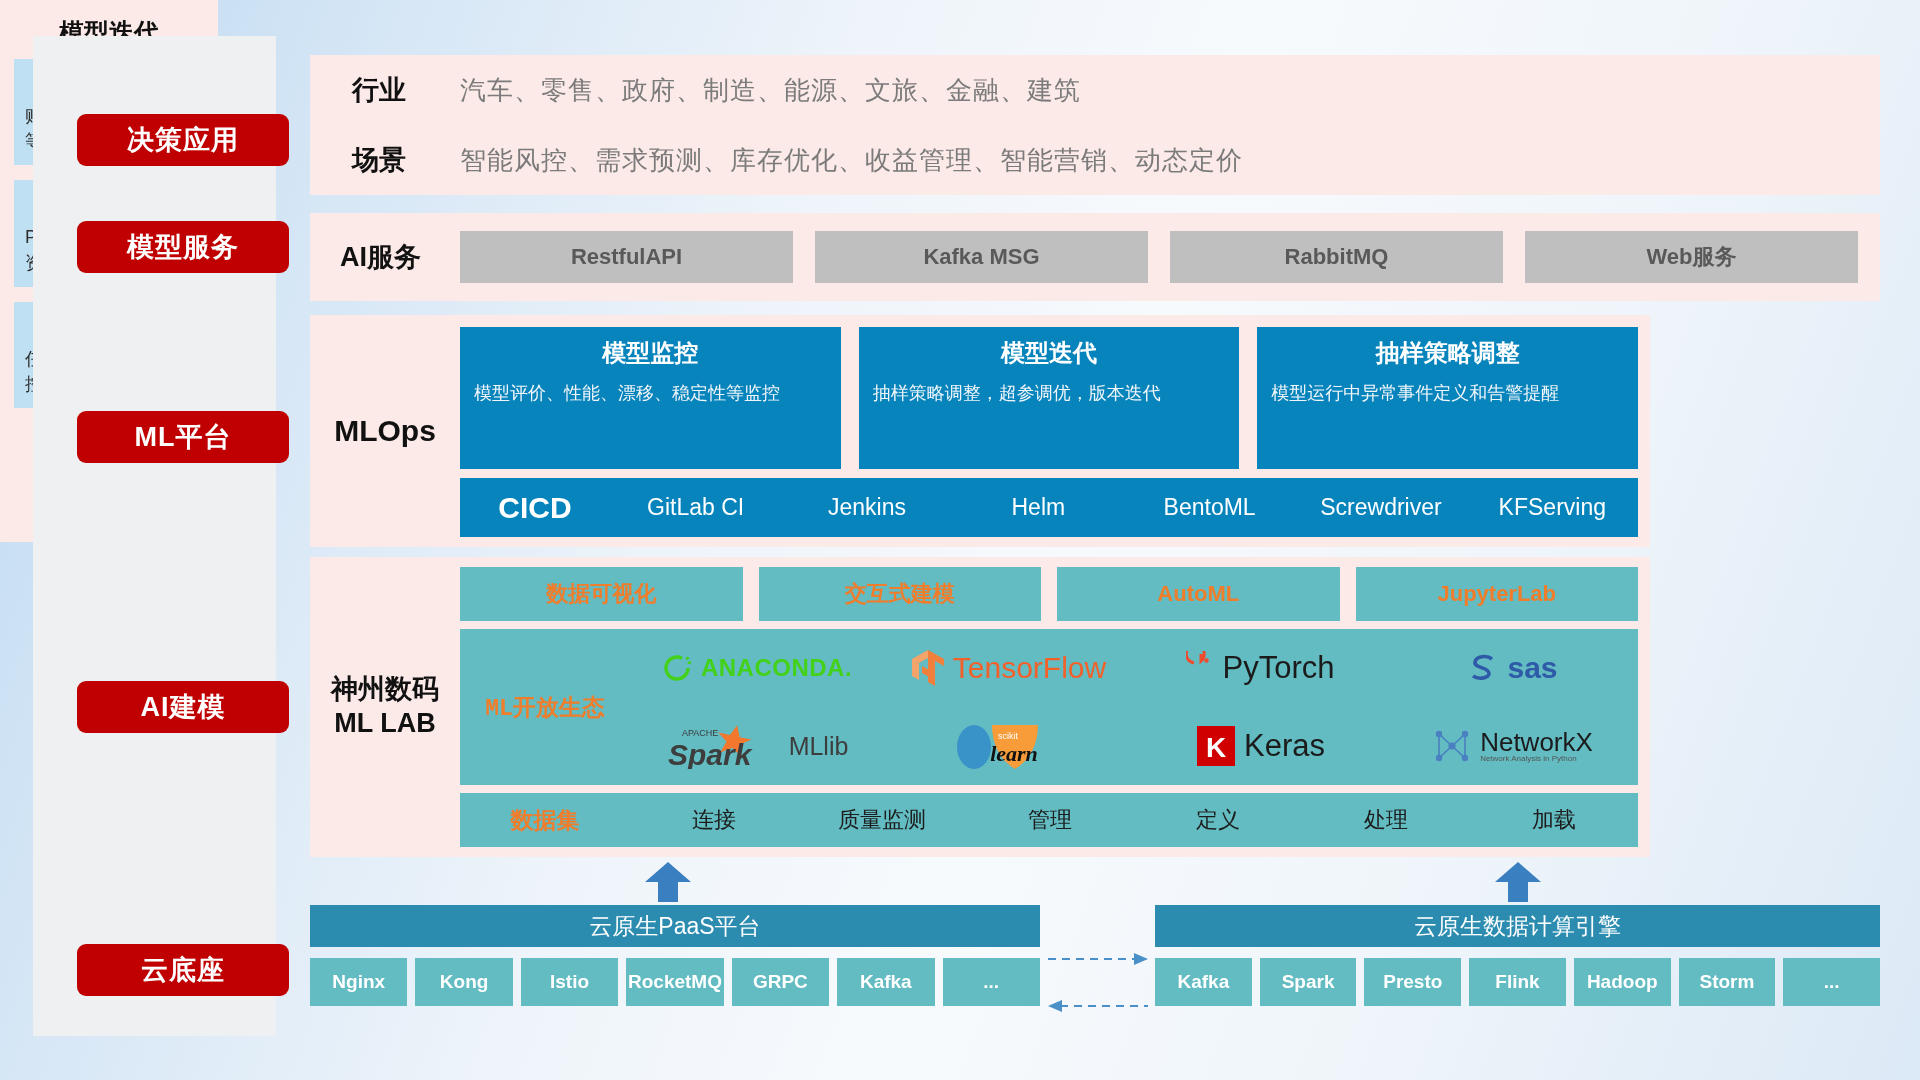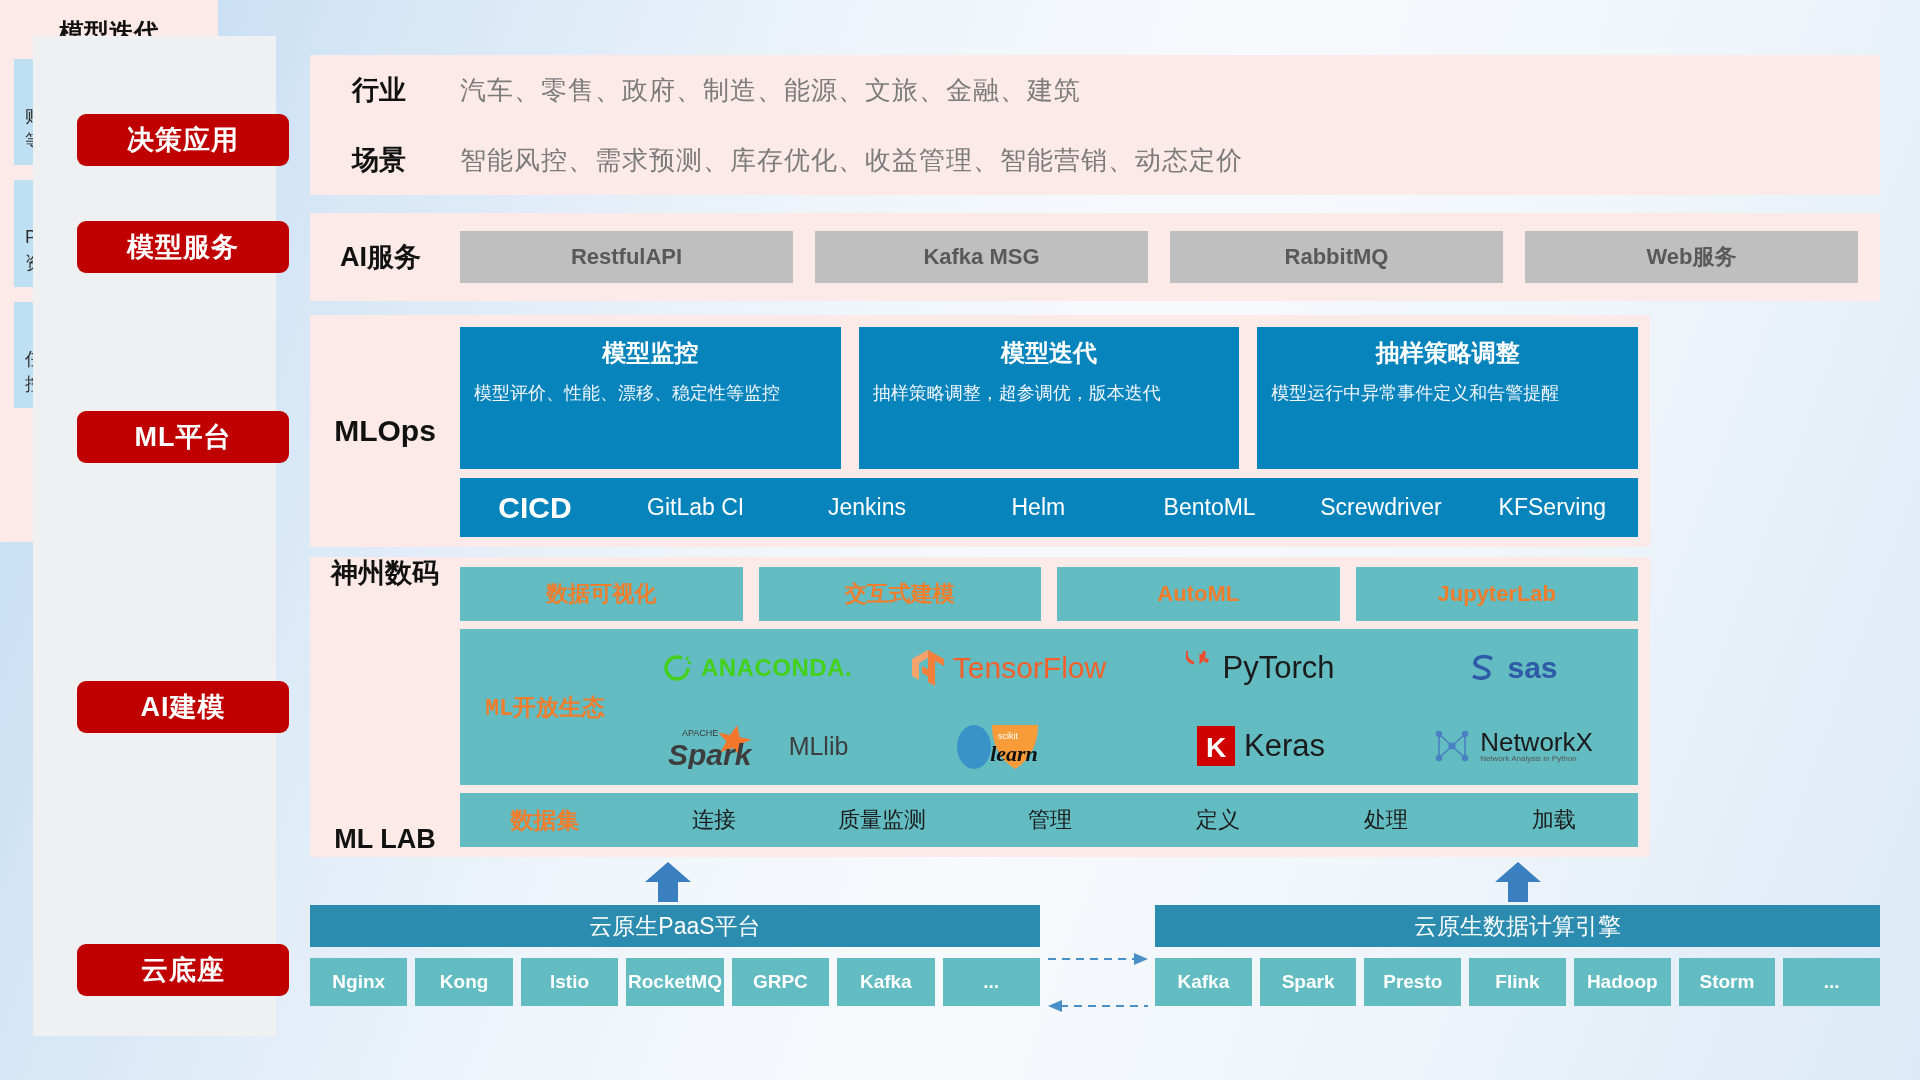--- a/index.html
+++ b/index.html
@@ -64,21 +64,21 @@
     width:150px; text-align:center; color:#fff; font-size:30px; font-weight:bold; flex:0 0 150px;
   }
   .cicd-item {
     flex:1; color:#fff; font-size:23px; text-align:center;
     line-height:1.15; word-break:break-all;
   }
 
   
   #band-lab { left:310px; top:557px; width:1340px; height:300px; display:flex; }
   #lab-label {
-    width:150px; display:flex; flex-direction:column; align-items:center; justify-content:space-between;
+    width:150px; display:flex; flex-direction:column; align-items:center; justify-content:center;
     font-size:27px; font-weight:bold; color:#111; line-height:1.25; text-align:center;border-radius:28px;
   }
   #lab-right { flex:1; display:flex; flex-direction:column; padding:10px 12px 10px 0; gap:8px; }
   #lab-tabs { display:flex; gap:16px; height:54px; }
   .lab-tab {
     flex:1; background:#62bcc2; color:#f07d2b; font-size:22px; font-weight:bold;
     display:flex; align-items:center; justify-content:center;
   }
   #lab-eco { flex:1; background:#62bcc2; display:flex; align-items:stretch; }
   #eco-name {

